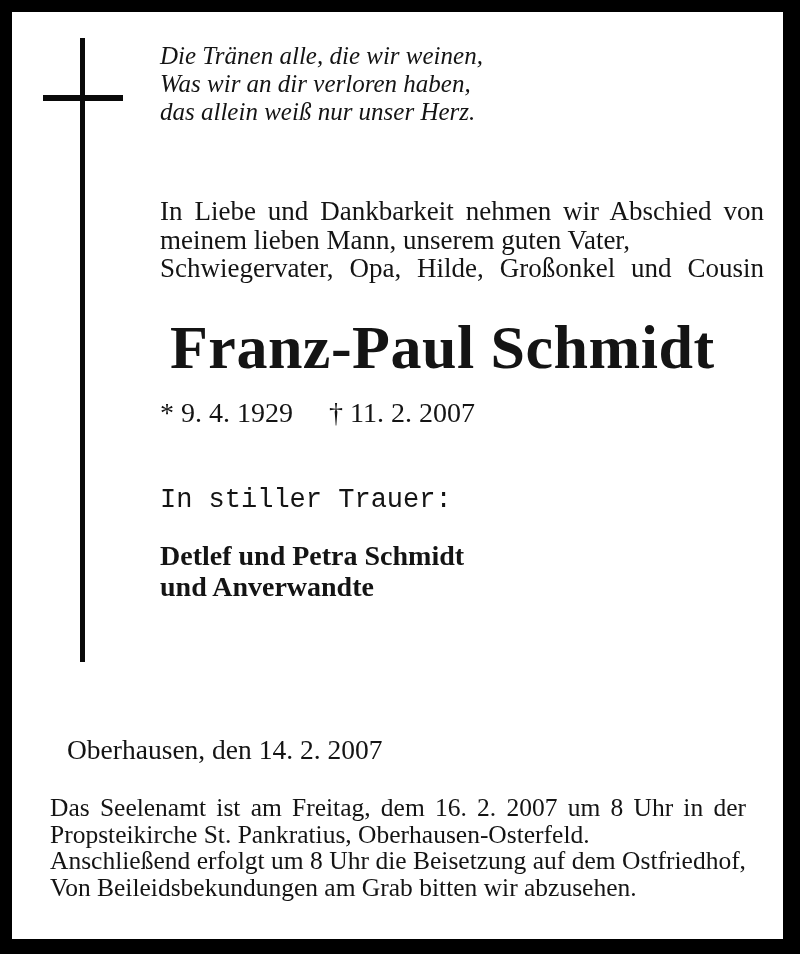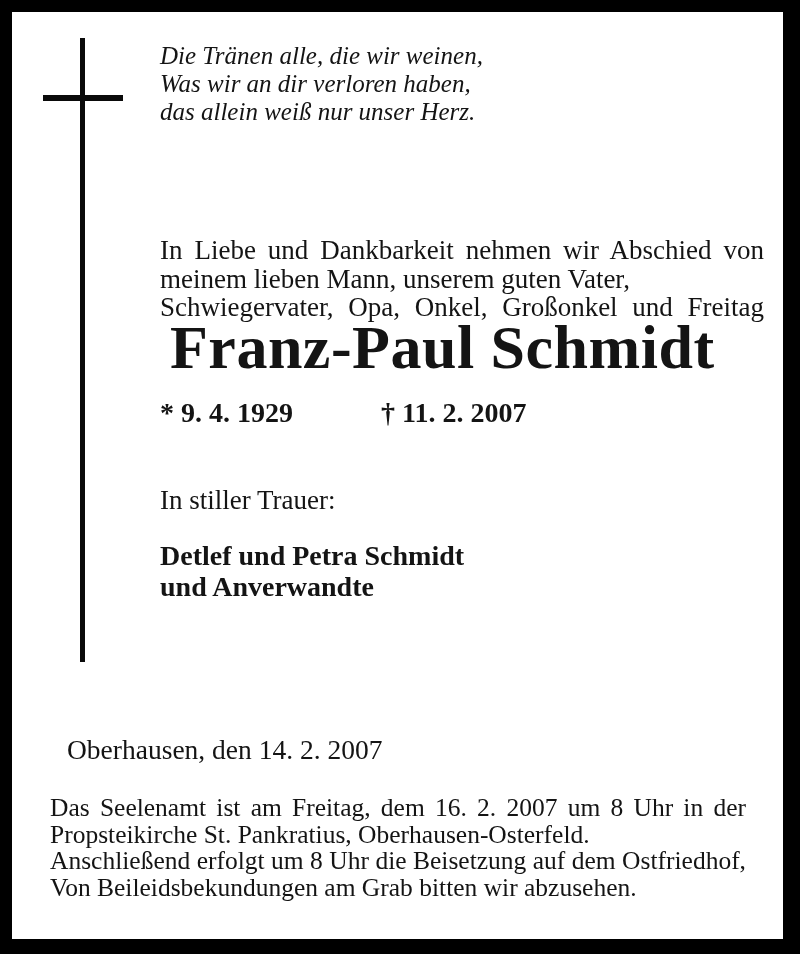--- a/index.html
+++ b/index.html
@@ -50,52 +50,52 @@
     line-height: 28px;
     white-space: nowrap;
     font-style: italic;
   }
   .intro {
     left: 160px;
     top: 197px;
     width: 604px;
     font-size: 27px;
     line-height: 28.5px;
-    margin-top: 39px;
   }
   .intro .just, .funeral .just {
     text-align: justify;
     text-align-last: justify;
   }
   .deceased-name {
     left: 158px;
     top: 316px;
     font-size: 62px;
     line-height: 62px;
     font-weight: bold;
     white-space: nowrap;
     letter-spacing: 0.5px;
     margin-left: 12px;
   }
   .dates {
     left: 160px;
     top: 398px;
     display: flex;
-    gap: 88px;
+    gap: 36px;
     font-size: 28px;
     line-height: 30px;
-    font-weight: bold;
+    font-weight: normal;
     white-space: nowrap;
   }
   .trauer-label {
     left: 160px;
     top: 486px;
     font-size: 27px;
     line-height: 29px;
     white-space: nowrap;
+    font-family: Liberation Mono, monospace;
   }
   .mourners {
     left: 160px;
     top: 541px;
     font-size: 28px;
     line-height: 30.5px;
     font-weight: bold;
     white-space: nowrap;
   }
   .place-date {
@@ -126,21 +126,21 @@
 
 <div class="abs poem">
   <div>Die Tränen alle, die wir weinen,</div>
   <div>Was wir an dir verloren haben,</div>
   <div>das allein weiß nur unser Herz.</div>
 </div>
 
 <div class="abs intro">
   <div class="just">In Liebe und Dankbarkeit nehmen wir Abschied von</div>
   <div>meinem lieben Mann, unserem guten Vater,</div>
-  <div class="just">Schwiegervater, Opa, Onkel, Großonkel und Freitag</div>
+  <div class="just">Schwiegervater, Opa, Hilde, Großonkel und Cousin</div>
 </div>
 
 <div class="abs deceased-name">Franz-Paul Schmidt</div>
 
 <div class="abs dates">
   <span>* 9. 4. 1929</span>
   <span>† 11. 2. 2007</span>
 </div>
 
 <div class="abs trauer-label">In stiller Trauer:</div>

